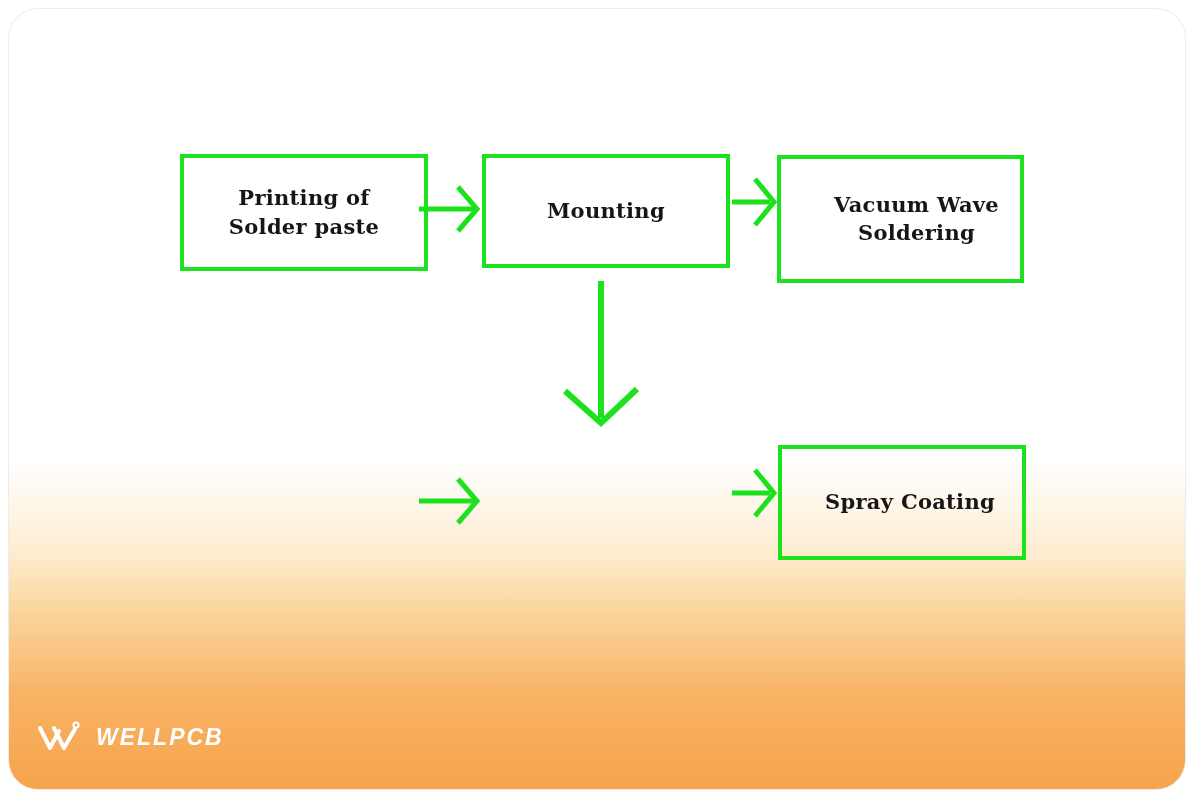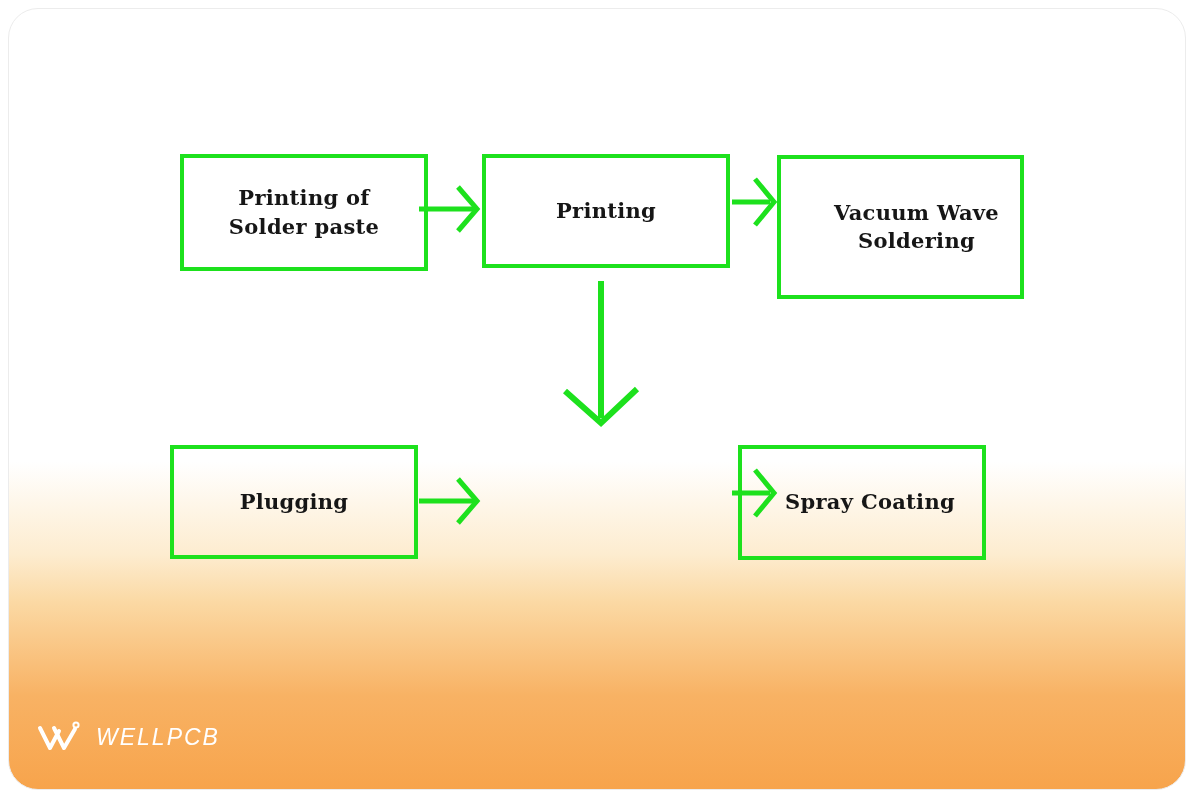--- a/index.html
+++ b/index.html
@@ -47,67 +47,64 @@
     font-family: "DejaVu Serif", "Liberation Serif", serif;
     font-weight: bold;
     font-size: 21px;
     line-height: 1.35;
     color: #161616;
     white-space: pre-line;
     letter-spacing: 0.3px;
   }
   #n1 { left: 170px; top: 154px; width: 248px; height: 117px; margin-left: 10px; }
   #n2 { left: 482px; top: 154px; width: 248px; height: 114px; }
-  #n3 { left: 777px; top: 155px; width: 247px; height: 144px; padding-left: 32px; }
+  #n3 { left: 777px; top: 155px; width: 247px; height: 128px; padding-left: 32px; }
   #n4 { left: 170px; top: 445px; width: 248px; height: 114px; }
   #n5 { left: 483px; top: 446px; width: 247px; height: 115px; }
-  #n6 { left: 738px; top: 445px; width: 248px; height: 115px; padding-left: 16px; }
+  #n6 { left: 778px; top: 445px; width: 248px; height: 115px; padding-left: 16px; }
   #arrow-layer {
     position: absolute;
     left: 0;
     top: 0;
     pointer-events: none;
   }
   .footer-logo {
     position: absolute;
     left: 36px;
     top: 720px;
     display: flex;
     align-items: center;
     gap: 12px;
   }
   .brand-text {
     color: #ffffff;
     font-family: "Liberation Sans", sans-serif;
-    font-weight: normal;
+    font-weight: bold;
     font-style: italic;
     font-size: 23px;
     letter-spacing: 2px;
   }
 </style>
 </head>
 <body>
 
 <div id="stage">
 
   <div class="card"></div>
 
   <div class="node" id="n1">
     <span class="node-label">Printing of
 Solder paste</span>
   </div>
   <div class="node" id="n2">
-    <span class="node-label">Printing</span>
+    <span class="node-label">Mounting</span>
   </div>
   <div class="node" id="n3">
     <span class="node-label">Vacuum Wave
 Soldering</span>
-  </div>
-  <div class="node" id="n4">
-    <span class="node-label">Plugging</span>
   </div>
   <div class="node" id="n6">
     <span class="node-label">Spray Coating</span>
   </div>
 
   <svg id="arrow-layer" width="1200" height="800" viewBox="0 0 1200 800">
     <g fill="none" stroke-linecap="butt" stroke-linejoin="miter" stroke="#1de11d">
       <g>
         <path d="M419,209 H474" stroke-width="5"></path>
         <polyline points="458,187 477,209 458,231" stroke-width="5"></polyline>

